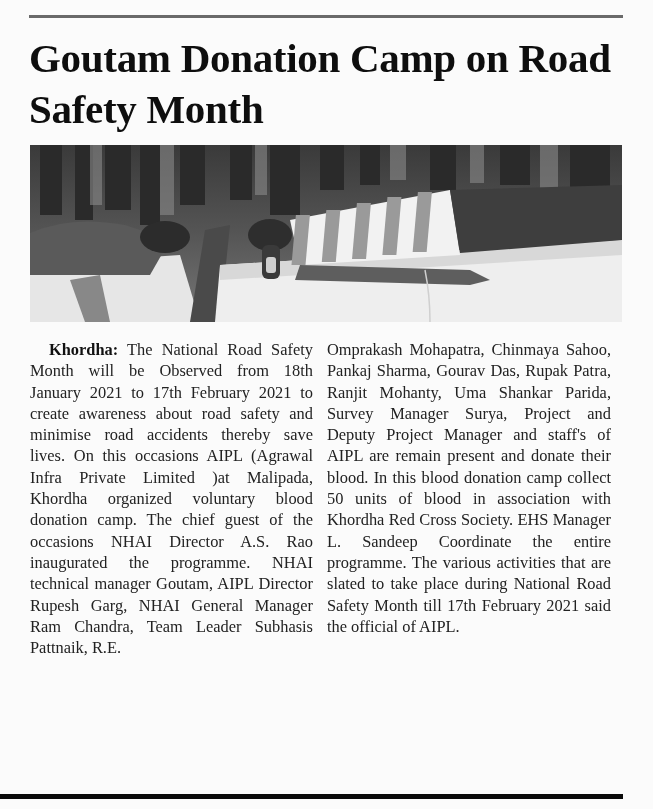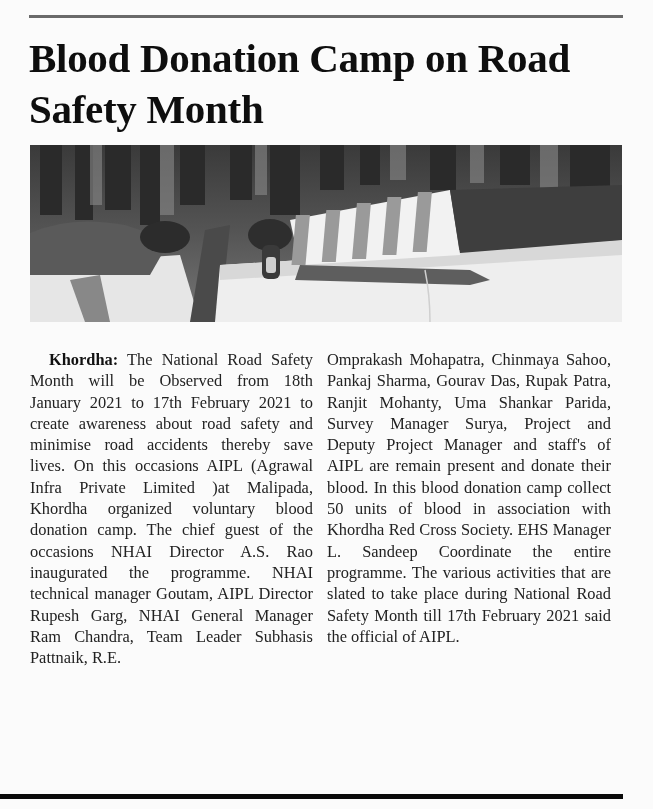--- a/index.html
+++ b/index.html
@@ -30,38 +30,37 @@
     background:#6d6d6d;
   }
   .photo svg { display:block; }
   .col {
     position:absolute; top:339px;
     width:283px;
     font-size:16.4px;
     line-height:21.3px;
     text-align:justify;
     color:#222;
-    margin-top:10px;
   }
   .col-left { left:30px; }
   .col-right { left:327px; width:284px; }
   .col p { margin:0; }
   .col-left p { text-indent:19px; }
   .dateline { font-weight:bold; color:#111; }
   .bottom-rule {
     position:absolute; left:0; top:794px; width:623px; height:5px;
     background:#0a0a0a;
   }
 </style>
 </head>
 <body>
 
 <div class="top-rule"></div>
 
-<h1 class="headline">Blood Donation Camp on Road Safety Month</h1>
+<h1 class="headline">Goutam Donation Camp on Road Safety Month</h1>
 
 <div class="photo">
   <svg width="592" height="177" viewBox="0 0 592 177" xmlns="http://www.w3.org/2000/svg">
     <defs>
       <linearGradient id="bgGrad" x1="0" y1="0" x2="0" y2="1">
         <stop offset="0" stop-color="#3a3a3a"></stop>
         <stop offset="0.5" stop-color="#555"></stop>
         <stop offset="1" stop-color="#777"></stop>
       </linearGradient>
     </defs>

